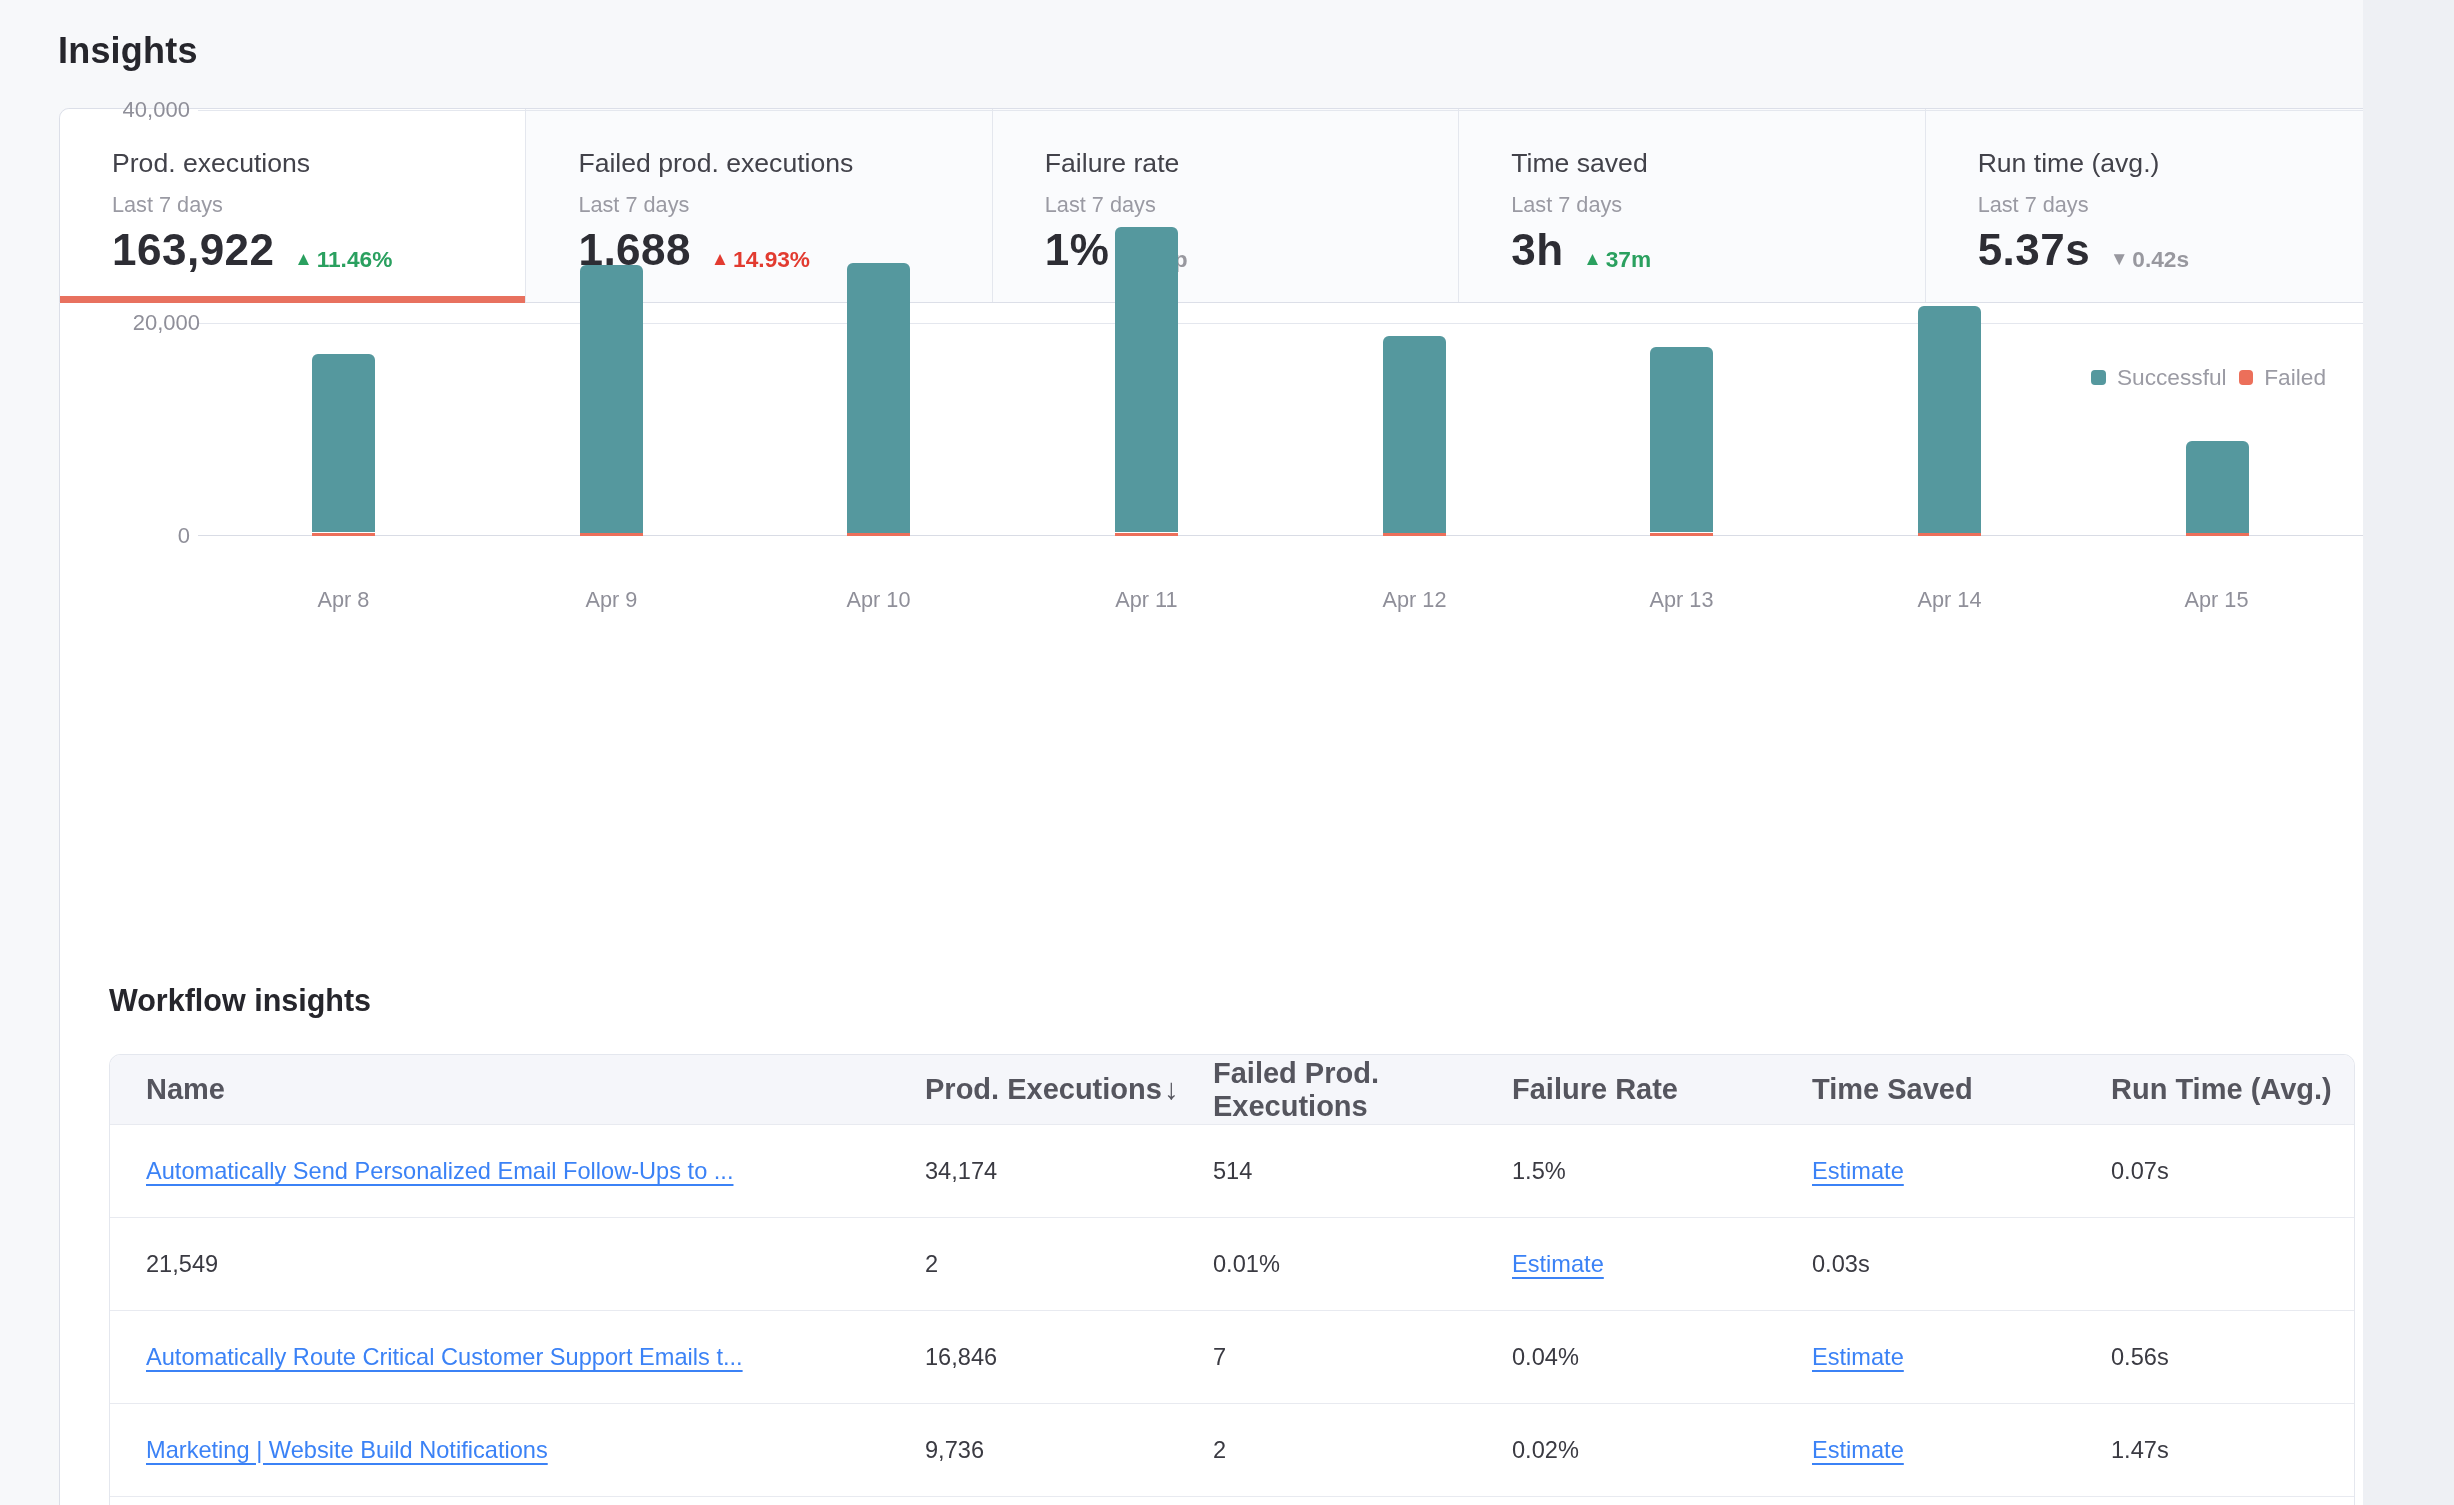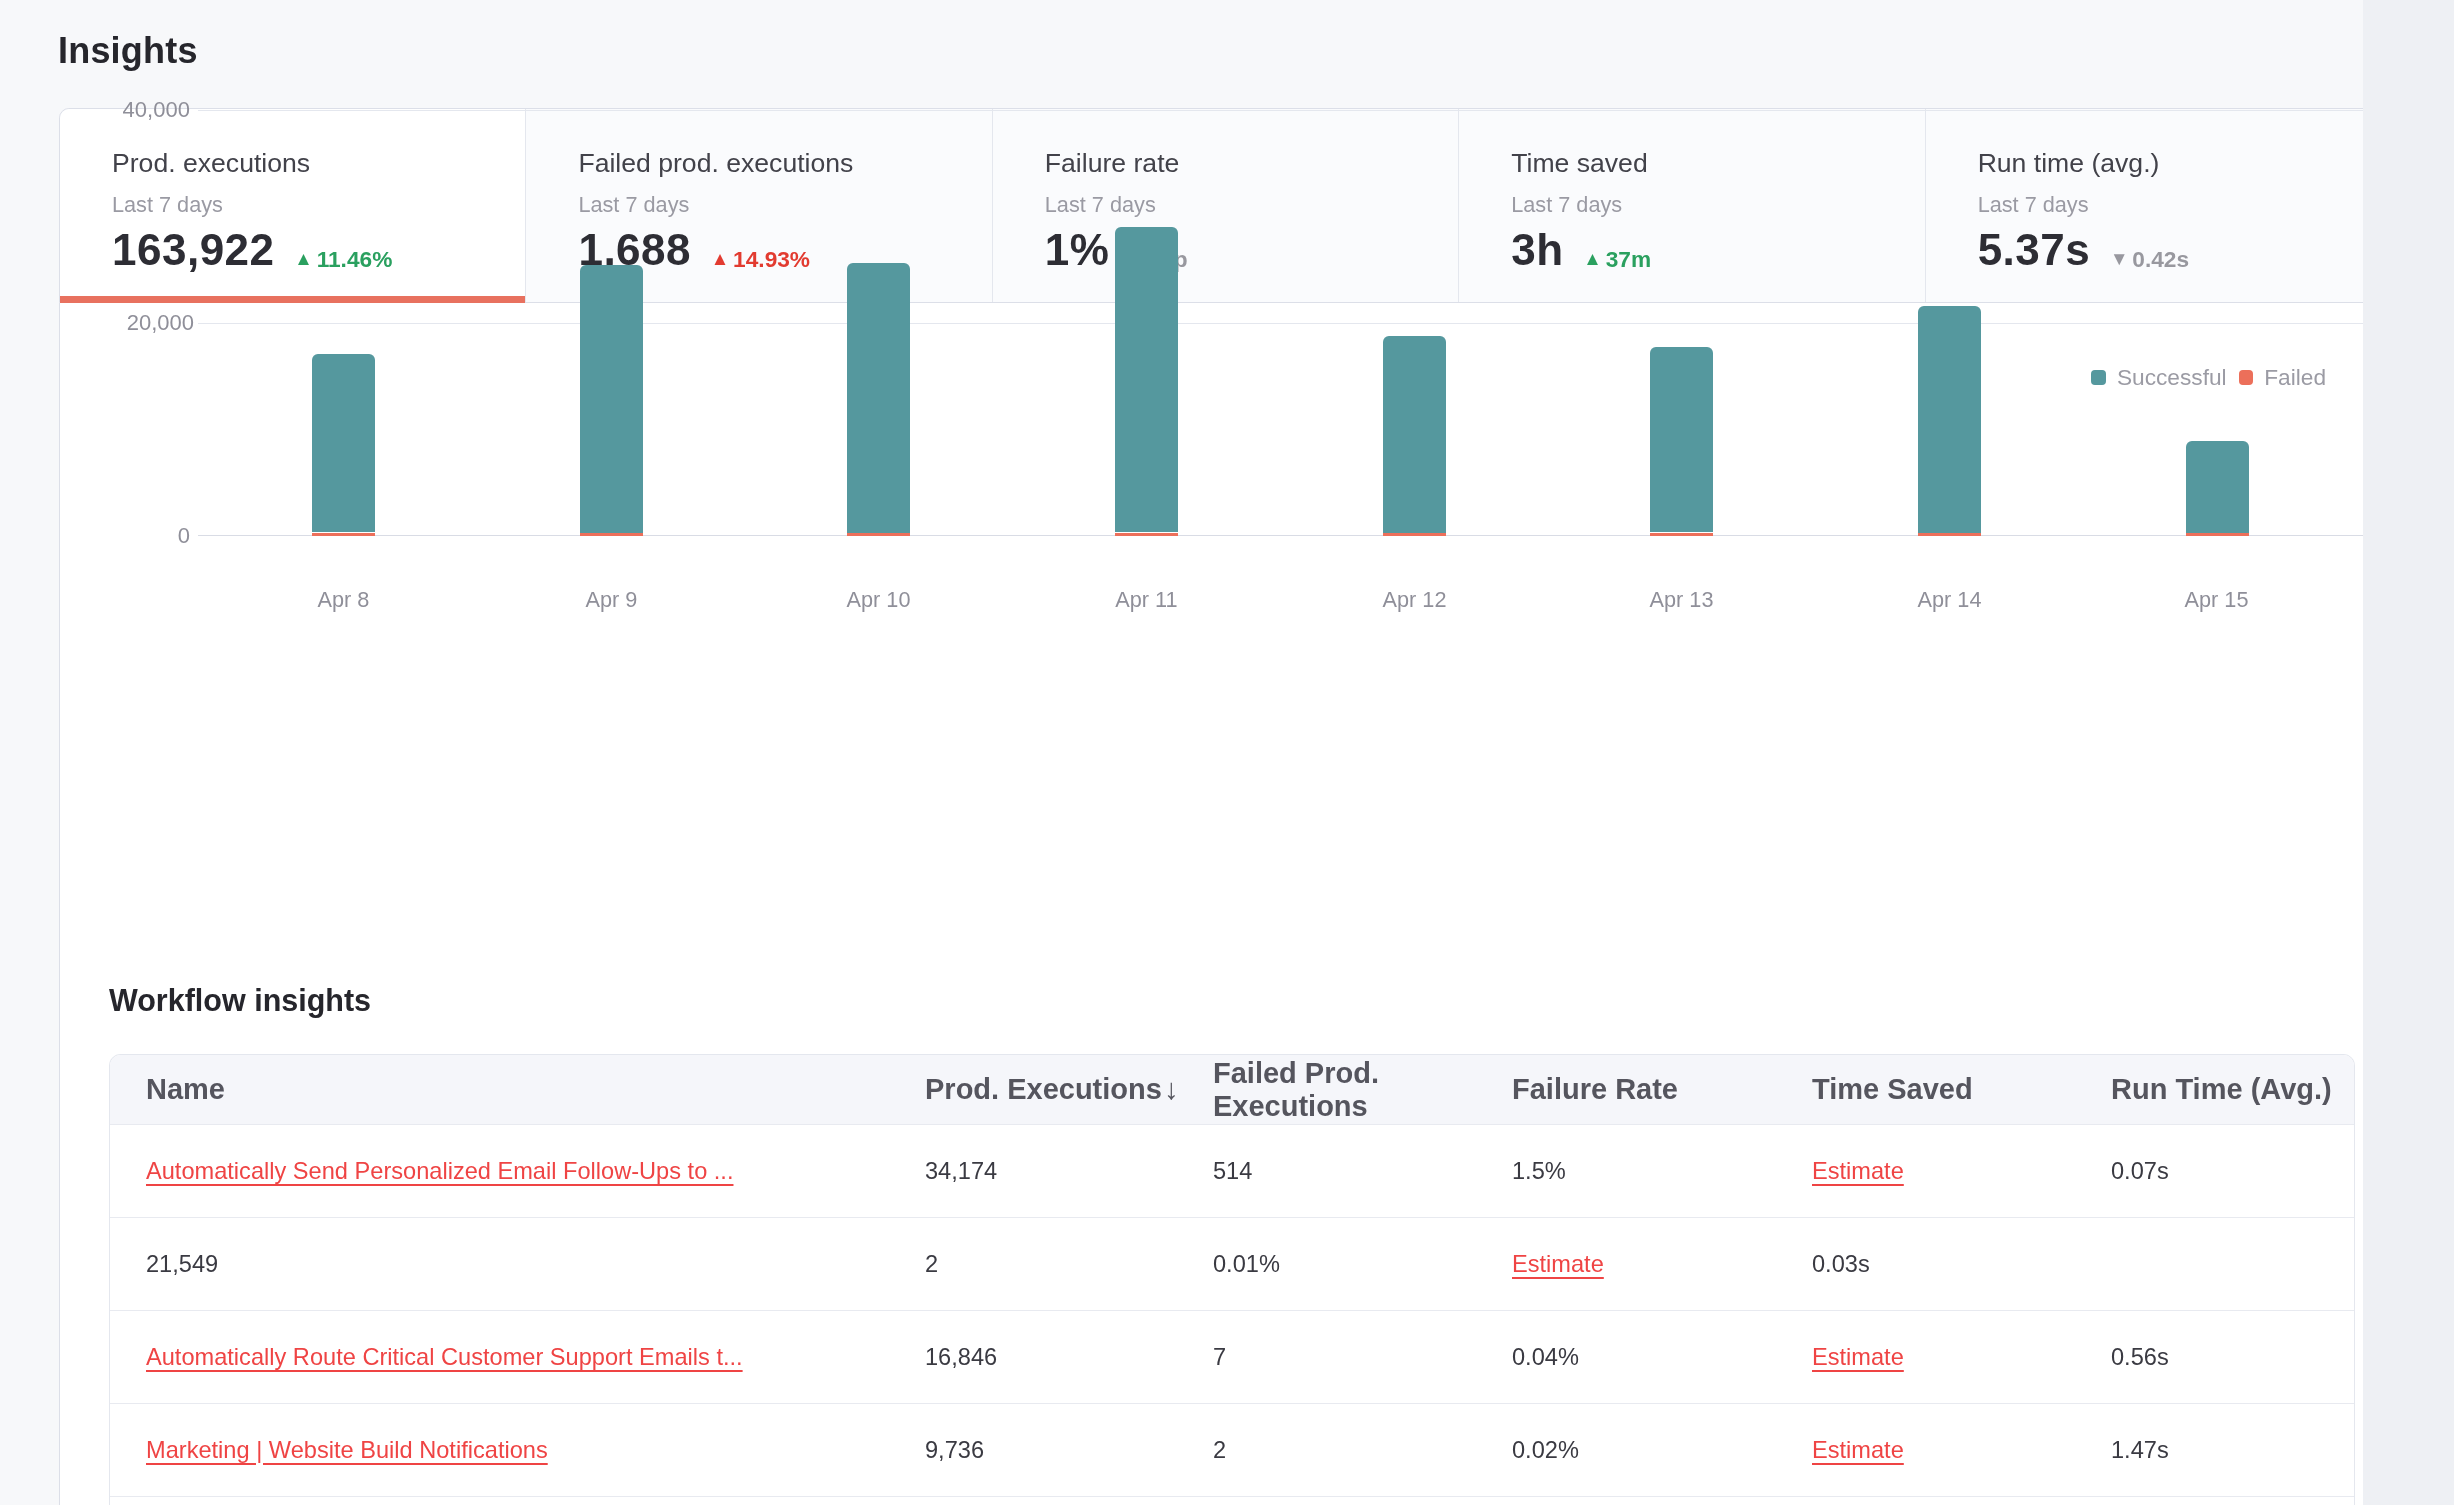--- a/index.html
+++ b/index.html
@@ -74,21 +74,21 @@
   .trow{
     display:grid;
     grid-template-columns:815px 288px 299px 300px 299px 244px;
     align-items:center;
   }
   .thead{height:69px;background:#f5f6fa;font-size:29px;font-weight:700;color:#55555e;}
   .thead .tcell{cursor:pointer;}
   .tbody-row{height:93px;border-top:1px solid #e8eaf0;font-size:23.6px;background:#fff;}
   .tcell:first-child{padding-left:36px;}
   .sort-arrow{font-weight:400;margin-left:2px;}
-  a.wf-link,a.est-link{color:#ef4444;text-decoration:underline;text-underline-offset:4.9px;cursor:pointer;}
+  a.wf-link,a.est-link{color:#3b82f6;text-decoration:underline;text-underline-offset:4.9px;cursor:pointer;}
   .num{color:#3a3a42;}
   .partial-row{height:11.8px;border-top:1px solid #e8eaf0;background:#fff;}
 </style>
 </head>
 <body>
 
 <div class="page">
   <div class="page-title">Insights</div>
 
   <div class="tabrow" id="tabrow">
@@ -158,21 +158,21 @@
             <span class="legend-label">Successful</span>
           </div>
           <div class="legend-item">
             <span class="legend-swatch" style="background: rgb(236, 111, 90);"></span>
             <span class="legend-label">Failed</span>
           </div>
         </div>
         <div class="gridline zero" style="left: 138px; width: 2183px; top: 232px;"></div>
         <div class="ytick" style="left: 7.9px; top: 220px;">0</div>
         <div class="gridline" style="left: 138px; width: 2183px; top: 19.7px;"></div>
-        <div class="ytick" style="left: 12px; top: 6.9px;">20,000</div>
+        <div class="ytick" style="left: 18px; top: 6.9px;">20,000</div>
         <div class="gridline" style="left: 138px; width: 2183px; top: -193px;"></div>
         <div class="ytick" style="left: 7.9px; top: -206px;">40,000</div>
         <div class="bar-seg failed" style="left: 252px; width: 63px; top: 230px; height: 3px; background: rgb(236, 111, 90);"></div>
         <div class="bar-seg success" style="left: 252px; width: 63px; top: 51px; height: 178px; background: rgb(85, 152, 158); border-radius: 5.9px 5.9px 0px 0px;"></div>
         <div class="xtick" style="left: 200px; top: 284px;">Apr 8</div>
         <div class="bar-seg failed" style="left: 520px; width: 63px; top: 230px; height: 3px; background: rgb(236, 111, 90);"></div>
         <div class="bar-seg success" style="left: 520px; width: 63px; top: -38px; height: 268px; background: rgb(85, 152, 158); border-radius: 5.9px 5.9px 0px 0px;"></div>
         <div class="xtick" style="left: 468px; top: 284px;">Apr 9</div>
         <div class="bar-seg failed" style="left: 787px; width: 63px; top: 230px; height: 3px; background: rgb(236, 111, 90);"></div>
         <div class="bar-seg success" style="left: 787px; width: 63px; top: -40px; height: 270px; background: rgb(85, 152, 158); border-radius: 5.9px 5.9px 0px 0px;"></div>

